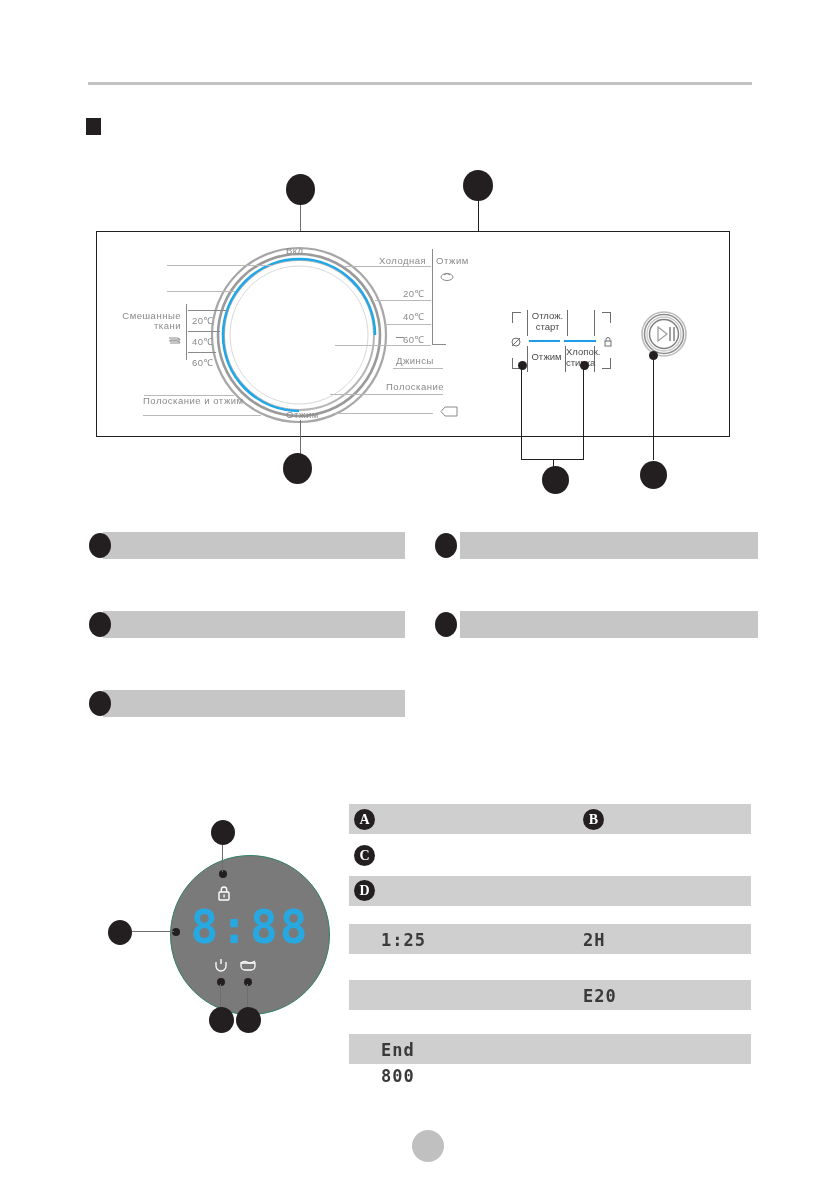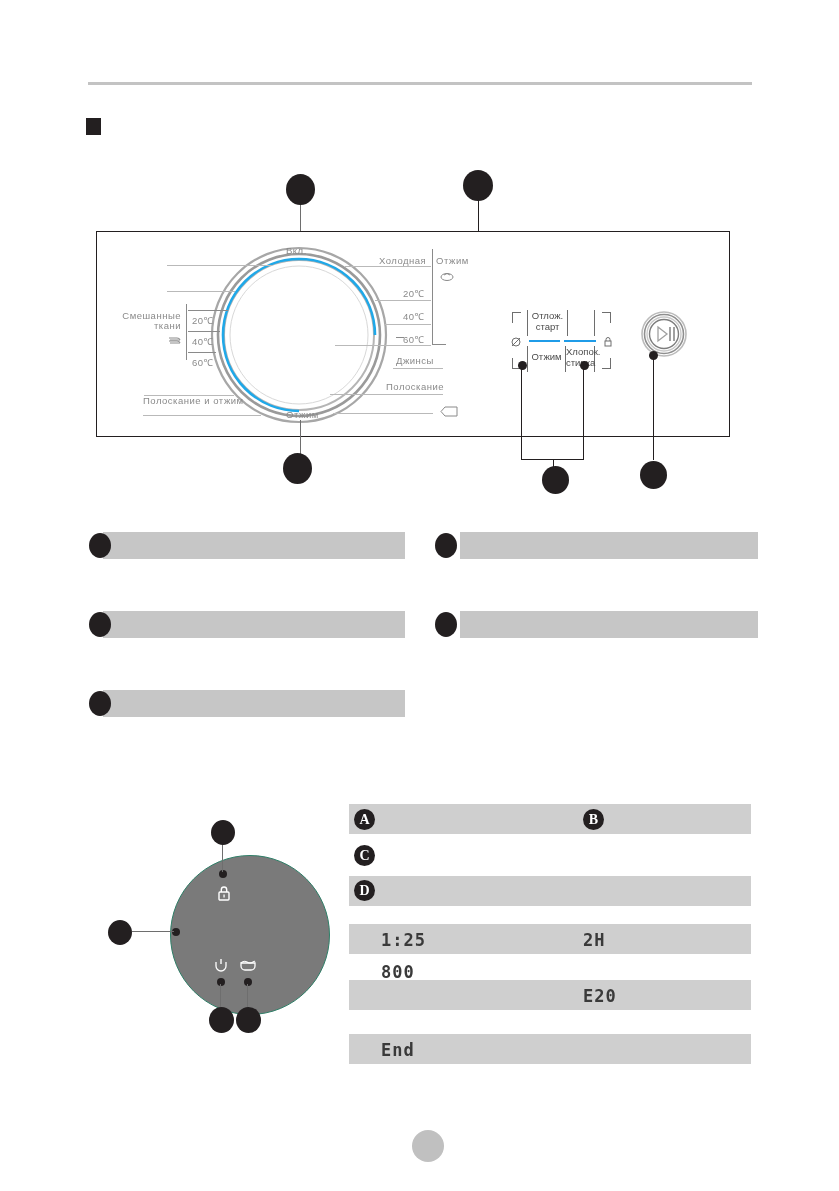--- a/index.html
+++ b/index.html
@@ -280,20 +280,21 @@
     <svg width="18" height="18" viewBox="0 0 18 18">
       <rect x="4" y="8" width="10" height="8" rx="1" fill="none" stroke="#ffffff" stroke-width="1.4"></rect>
       <path d="M6.3 8 V5.7 a2.7 2.7 0 0 1 5.4 0 V8" fill="none" stroke="#ffffff" stroke-width="1.4"></path>
       <rect x="8.4" y="10.5" width="1.3" height="3" fill="#ffffff"></rect>
     </svg>
   </div>
   <div class="dot-sm" style="left:219px;top:870px;width:8px;height:8px;"></div>
   <div class="leader" style="left:222px;top:838px;height:34px;"></div>
   <div class="callout" style="left:211px;top:820px;width:24px;height:25px;"></div>
 
+  <div class="seg" style="left:170px;width:160px;top:900px;">8:88</div>
 
   <div class="dot-sm" style="left:172px;top:928px;width:8px;height:8px;"></div>
   <div class="leader" style="left:132px;top:931px;width:42px;height:1.2px;"></div>
   <div class="callout" style="left:108px;top:920px;width:24px;height:25px;"></div>
 
   <div style="position:absolute;left:213px;top:958px;">
     <svg width="16" height="14" viewBox="0 0 16 14">
       <path d="M3 4 V8 a5 5 0 0 0 10 0 V4" fill="none" stroke="#ffffff" stroke-width="1.3"></path>
       <rect x="7.3" y="1" width="1.4" height="5" fill="#ffffff"></rect>
     </svg>
@@ -324,21 +325,21 @@
 
   <div class="tbl-bar" style="left:349px;top:876px;width:402px;"></div>
   <div class="tbl-letter" style="left:354px;top:880px;">D</div>
   <span style="position:absolute;left:382px;top:884px;font-size:11px;color:#333;"></span>
 
   <div class="tbl-bar" style="left:349px;top:924px;width:402px;"></div>
   <div class="seg-small" style="left:381px;top:930px;">1:25</div>
   <div class="seg-small" style="left:583px;top:930px;">2H</div>
 
   <div class="tbl-bar" style="left:349px;top:980px;width:402px;"></div>
-  <div class="seg-small" style="left:381px;top:934px;margin-top:28px;">800</div>
+  <div class="seg-small" style="left:381px;top:1038px;margin-top:28px;">800</div>
   <div class="seg-small" style="left:583px;top:986px;">E20</div>
 
   <div class="tbl-bar" style="left:349px;top:1034px;width:402px;"></div>
   <div class="seg-small" style="left:381px;top:1040px;">End</div>
 
   <div class="page-num"></div>
 
 </div>
 
 </body></html>

